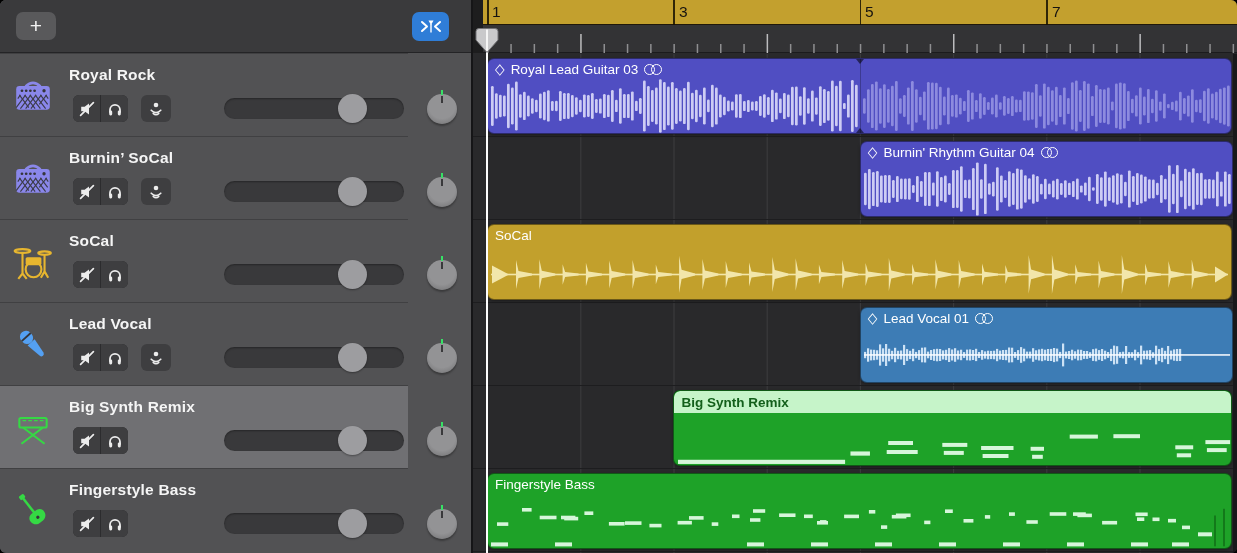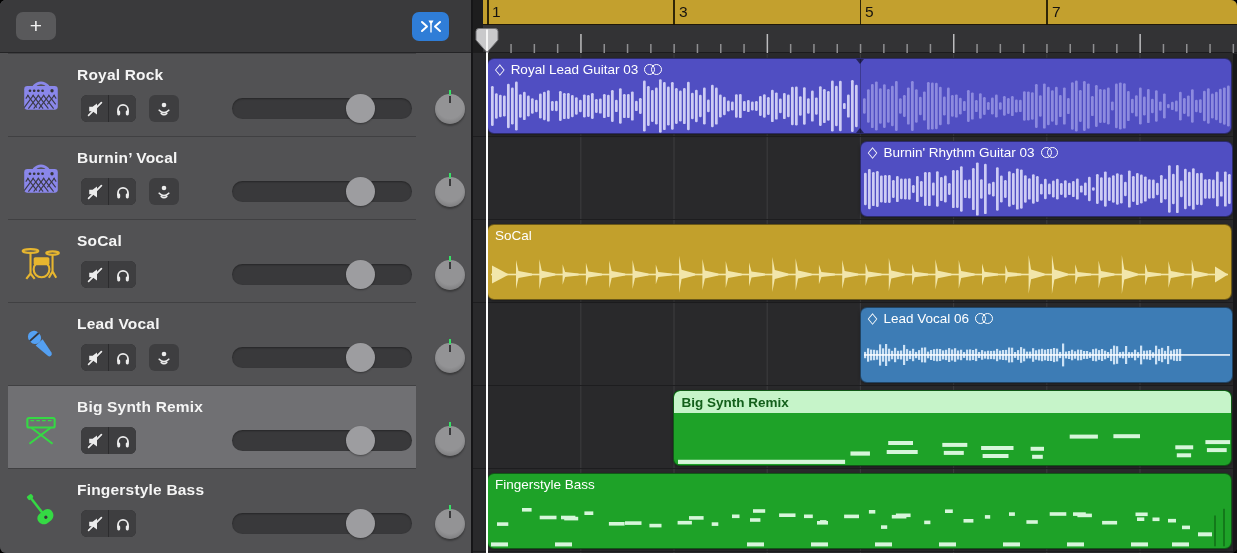--- a/index.html
+++ b/index.html
@@ -5,21 +5,21 @@
   html,body{margin:0;padding:0;background:#000;}
   *{box-sizing:border-box;font-family:"Liberation Sans", sans-serif;}
   .app{position:relative;width:1237px;height:553px;background:#2a2a2c;overflow:hidden;border-radius:6px;}
 
   
   .panel{position:absolute;left:0;top:0;width:473px;height:553px;background:#525254;border-right:2px solid #151517;}
   .panel-header{position:absolute;left:0;top:0;width:100%;height:53px;background:#3a3a3c;border-bottom:1px solid #242426;}
   .add-btn{position:absolute;left:16px;top:12px;width:40px;height:28px;background:#59595b;border:none;border-radius:7px;color:#f2f2f2;font-size:21px;line-height:24px;cursor:pointer;}
   .catch-btn{position:absolute;right:22px;top:12px;width:37px;height:29px;background:#2f7dd7;border:none;border-radius:7px;cursor:pointer;display:flex;align-items:center;justify-content:center;}
 
-  .track-row{position:absolute;left:8px;width:408px;height:83px;background:#525254;border-top:1px solid #404042;}
+  .track-row{position:absolute;left:0;width:408px;height:83px;background:#525254;border-top:1px solid #404042;}
   .track-row.selected{background:#707073;}
   .track-icon{position:absolute;left:12px;top:21px;width:42px;height:42px;display:block;}
   .track-name{position:absolute;left:69px;top:12px;color:#f5f5f5;font-size:15.5px;font-weight:600;letter-spacing:.2px;}
   .btn-group{position:absolute;left:73px;top:41px;display:flex;gap:1px;background:#2c2c2e;border-radius:6px;overflow:hidden;}
   .tbtn{width:27px;height:27px;background:#3e3e40;border:none;padding:0;display:flex;align-items:center;justify-content:center;cursor:pointer;}
   .tbtn.single{position:absolute;left:141px;top:41px;border-radius:6px;width:30px;}
   .vol-slider{position:absolute;left:224px;top:44px;width:180px;height:21px;border-radius:11px;background:#39393b;box-shadow:inset 0 1px 2px rgba(0,0,0,.35);}
   .vol-knob{position:absolute;left:114px;top:-4.5px;width:29px;height:29px;border-radius:50%;background:#9d9da0;box-shadow:0 1px 2px rgba(0,0,0,.35);}
   .pan-knob{position:absolute;left:427px;top:40px;width:30px;height:30px;border-radius:50%;background:radial-gradient(circle at 50% 38%,#939395 0 55%,#6c6c6e 100%);box-shadow:0 2px 2px rgba(0,0,0,.3);}
   .pan-knob::before{content:'';position:absolute;left:13.7px;top:-4px;width:2.4px;height:5px;background:#37e166;}
@@ -122,21 +122,21 @@
         <circle cx="9.5" cy="15" r="1.3" fill="#35353a"></circle>
           <circle cx="13.5" cy="15" r="1.3" fill="#35353a"></circle>
         <circle cx="17.5" cy="15" r="1.3" fill="#35353a"></circle>
           <circle cx="21.5" cy="15" r="1.3" fill="#35353a"></circle>
         <circle cx="30.5" cy="15" r="1.6" fill="#35353a"></circle>
         <g stroke="#35353a" stroke-width="1.1" opacity=".9">
           <path d="M7 19 l9 12 M12 19 l10 13 M17 19 l10 13 M22 19 l10 13 M27 19 l7 9 M32 19 l2.5 3.5"></path>
           <path d="M13 19 l-9 12 M18 19 l-10 13 M23 19 l-10 13 M28 19 l-10 13 M33 19 l-7 9 M8 19 l-2.5 3.5"></path>
         </g>
       </svg>
-      <div class="track-name">Burnin’ Vocal</div>
+      <div class="track-name">Burnin’ SoCal</div>
       <div class="btn-group">
         <button class="tbtn">
           <svg width="18" height="18" viewBox="0 0 18 18">
             <path d="M3.2 6.8 H6.6 L11 3.4 V14.6 L6.6 11.2 H3.2 Z" fill="#ececec"></path>
             <path d="M2.6 15.4 L15.4 2.6" stroke="#ececec" stroke-width="1.7" stroke-linecap="round"></path>
           </svg>
         </button>
         <button class="tbtn">
           <svg width="18" height="18" viewBox="0 0 18 18">
             <path d="M4 12 V9.8 A5 5 0 0 1 14 9.8 V12" stroke="#ececec" stroke-width="1.8" fill="none" stroke-linecap="round"></path>
@@ -557,21 +557,21 @@
             <rect x="358" y="9.7" width="2.7" height="34.6" rx="1.2" fill="#8d8bdf"></rect>
             <rect x="362" y="8.4" width="2.7" height="37.3" rx="1.2" fill="#8d8bdf"></rect>
             <rect x="366" y="6.6" width="2.7" height="40.9" rx="1.2" fill="#8d8bdf"></rect>
           </svg>
         <div class="loopsplit" style="left:372px"></div>
       </div>
 
       <div class="region" style="left: 386.8px; top: 87px; width: 372.8px; background: rgb(80, 78, 194);">
         <div class="rhead">
           <span class="loop-d">◇</span>
-          <span>Burnin' Rhythm Guitar 03</span>
+          <span>Burnin' Rhythm Guitar 04</span>
           <span class="stereo">
               <i></i>
               <i></i>
             </span>
         </div>
         <svg class="wave" width="370" height="54" style="left:1px;top:20px">
             <rect x="2" y="10.7" width="2.7" height="32.6" rx="1.2" fill="#cdccf4"></rect>
             <rect x="6" y="6.9" width="2.7" height="40.3" rx="1.2" fill="#cdccf4"></rect>
             <rect x="10" y="10.0" width="2.7" height="34.1" rx="1.2" fill="#cdccf4"></rect>
             <rect x="14" y="9.1" width="2.7" height="35.8" rx="1.2" fill="#cdccf4"></rect>
@@ -703,21 +703,21 @@
             <path d="M656.1 21.4 L658.6 29.7 L672.1 31.4 L672.1 33.6 L658.6 35.3 L656.1 43.6 Z" fill="#f2e6aa"></path>
             <path d="M679.4 18.9 L681.9 29.1 L695.4 31.4 L695.4 33.6 L681.9 35.9 L679.4 46.1 Z" fill="#f2e6aa"></path>
             <path d="M702.7 17.4 L705.2 28.7 L718.7 31.4 L718.7 33.6 L705.2 36.2 L702.7 47.5 Z" fill="#f2e6aa"></path>
             <path d="M726 24.479999999999997 L739 32.48 L726 40.48 Z" fill="#f2e6aa"></path>
           </svg>
       </div>
 
       <div class="region" style="left: 386.8px; top: 253px; width: 372.8px; background: rgb(61, 124, 181);">
         <div class="rhead">
           <span class="loop-d">◇</span>
-          <span>Lead Vocal 06</span>
+          <span>Lead Vocal 01</span>
           <span class="stereo">
               <i></i>
               <i></i>
             </span>
         </div>
         <svg class="wave" width="370" height="50" style="left:1px;top:22px">
             <rect x="2" y="21.9" width="2.2" height="6.3" fill="#cde2f5"></rect>
             <rect x="5" y="18.3" width="2.2" height="13.4" fill="#cde2f5"></rect>
             <rect x="8" y="19.6" width="2.2" height="10.8" fill="#cde2f5"></rect>
             <rect x="11" y="19.8" width="2.2" height="10.4" fill="#cde2f5"></rect>

